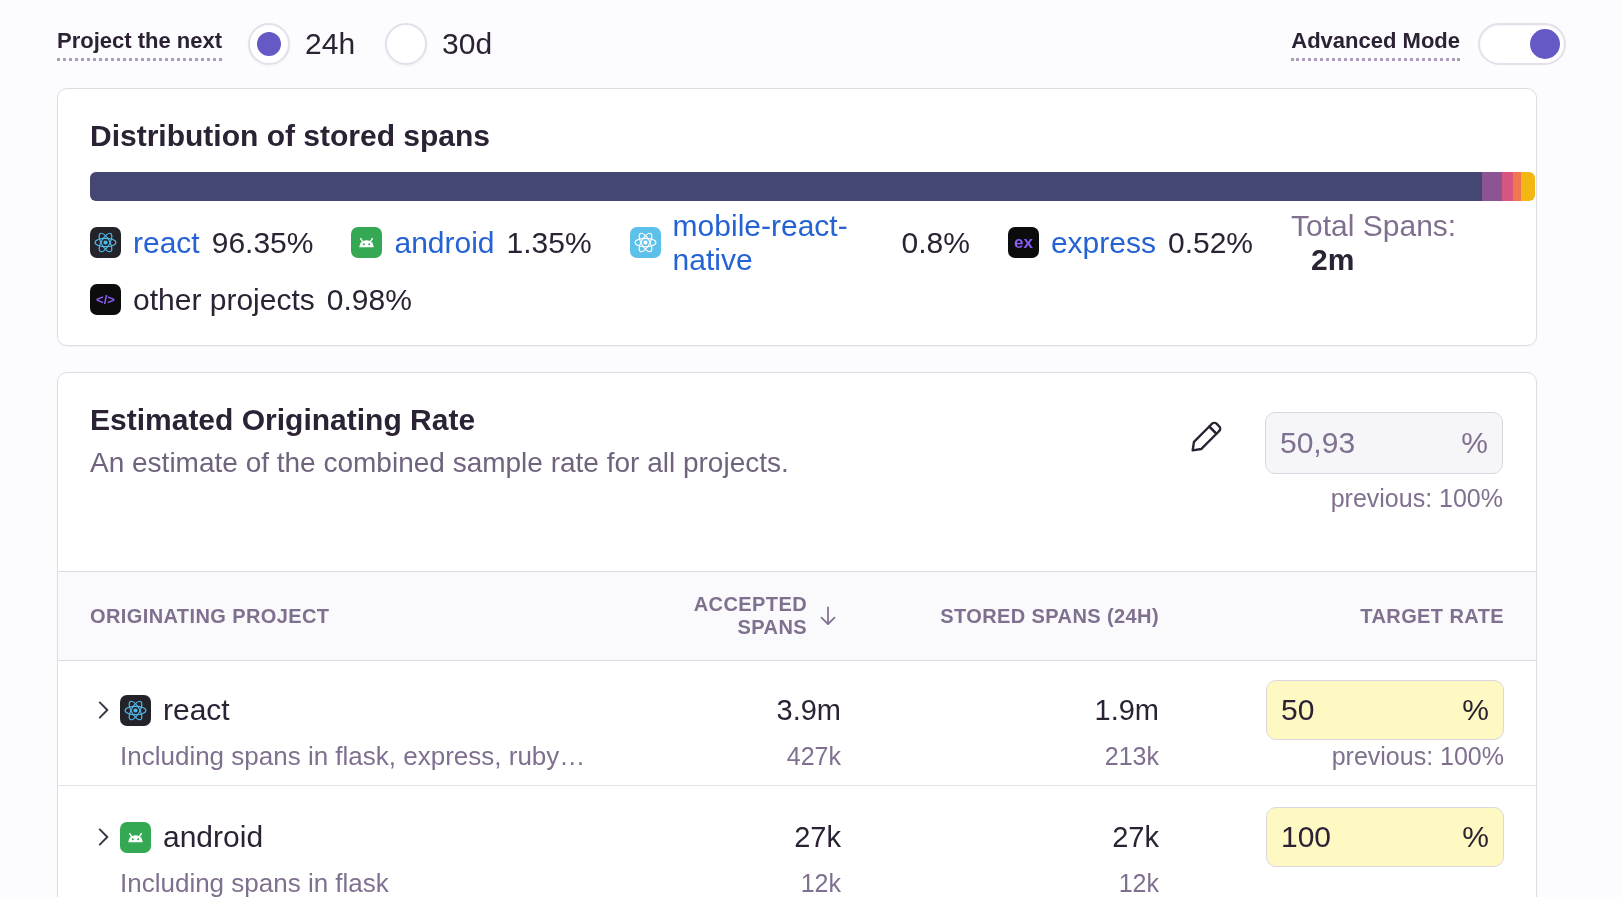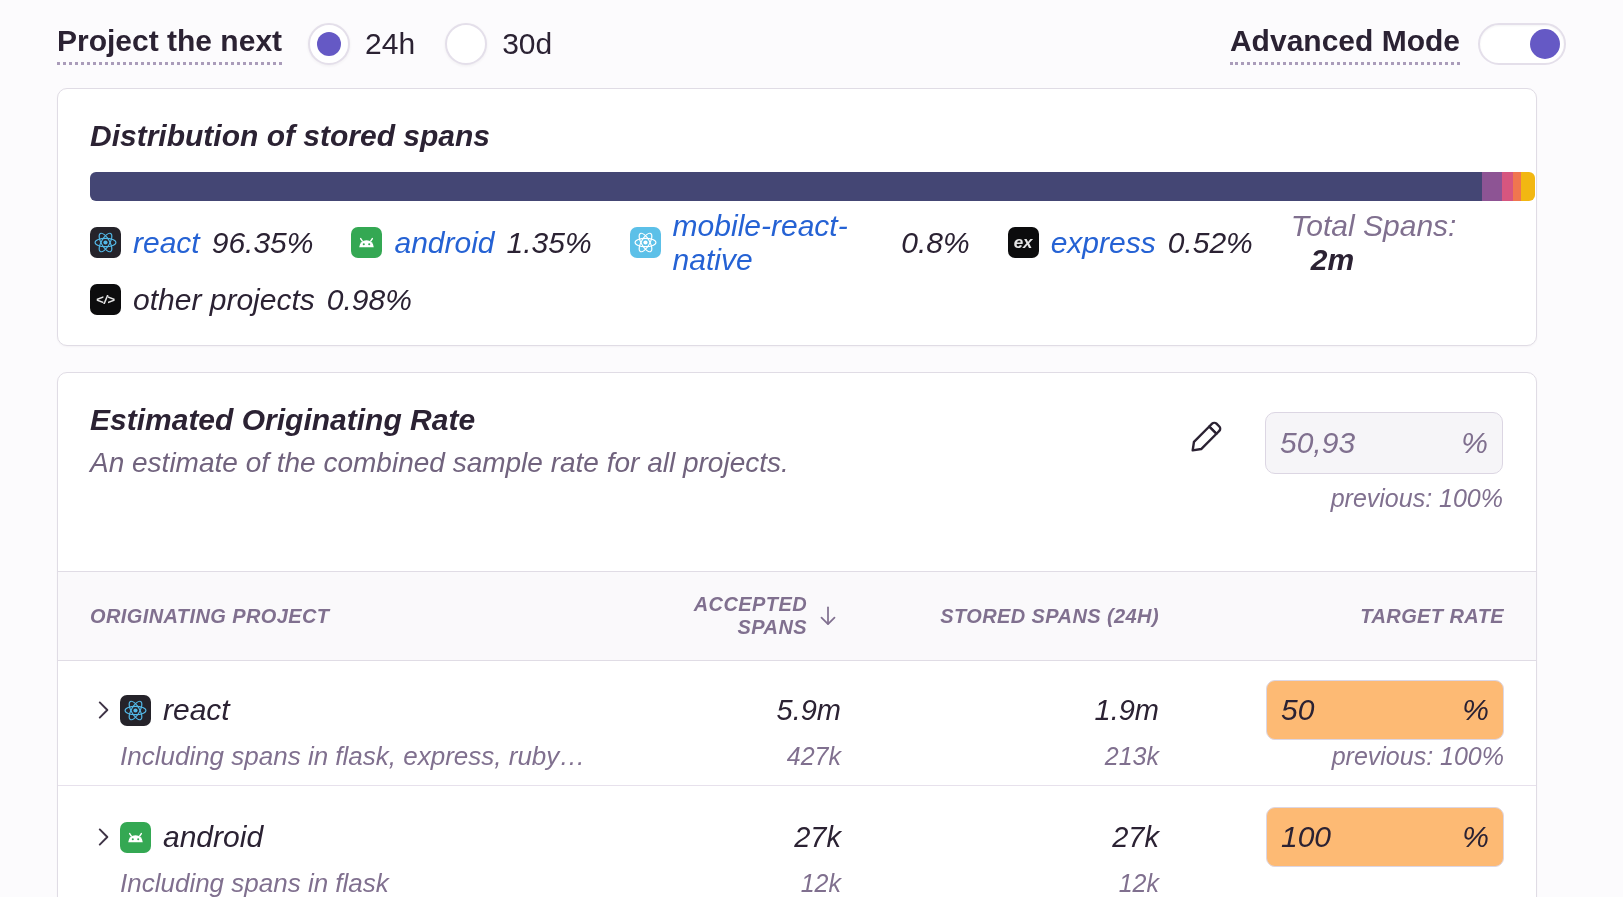--- a/index.html
+++ b/index.html
@@ -5,53 +5,53 @@
   * { margin:0; padding:0; box-sizing:border-box; }
   html,body { width:1623px; height:897px; overflow:hidden; }
   body {
     font-family:"Liberation Sans","DejaVu Sans",sans-serif;
     background:#fcfbfd; color:#2b2233;
   }
   .page { width:1623px; height:897px; position:relative; }
 
   
   .topbar { display:flex; align-items:center; padding:22px 57px 0 57px; height:66px; }
-  .tip-label { font-size:30px; font-weight:700; color:#2b2233;
+  .tip-label { font-size:22px; font-weight:700; color:#2b2233;
     border-bottom:3px dotted #aa9cba; padding-bottom:4px; }
   .radio-group { display:flex; align-items:center; margin-left:26px; }
   .radio { width:42px; height:42px; border-radius:50%; background:#fff;
     border:2px solid #e4dfea; box-shadow:0 1px 3px rgba(43,34,51,.06);
     display:flex; align-items:center; justify-content:center; cursor:pointer; }
   .radio .dot { width:24px; height:24px; border-radius:50%; background:transparent; }
   .radio.checked .dot { background:#6559c5; }
   .radio-label { font-size:30px; margin-left:15px; margin-right:30px; color:#2b2233; }
   .topbar-right { margin-left:auto; display:flex; align-items:center; }
   .toggle { width:88px; height:42px; border-radius:21px; background:#fff;
     border:2px solid #e4dfea; box-shadow:inset 0 1px 2px rgba(43,34,51,.05);
     position:relative; margin-left:18px; cursor:pointer; }
   .toggle .knob { width:30px; height:30px; border-radius:50%; background:#6559c5;
     position:absolute; top:4px; right:4px; }
 
   
   .card { position:absolute; left:57px; width:1480px; background:#fff;
     border:1px solid #e0dce5; border-radius:10px;
-    box-shadow:0 1px 2px rgba(43,34,51,.04);font-style:italic; }
+    box-shadow:0 1px 2px rgba(43,34,51,.04); }
   .card-title { font-size:30px; font-weight:700; color:#2b2233; }
 
   
   .dist-card { top:88px; height:258px; padding:30px 32px; }
   .dist-bar { margin-top:19px; height:29px; border-radius:6px; overflow:hidden;
     display:flex; width:1445px; }
   .seg { height:100%; }
   .legend-row { display:flex; align-items:center; margin-top:26px; height:31px; }
   .legend-item { display:flex; align-items:center; margin-right:38px; }
   .proj-icon { width:31px; height:31px; border-radius:7px; display:flex;
     align-items:center; justify-content:center; flex:0 0 31px; }
   .proj-icon svg { display:block; }
-  .proj-icon .glyph { color:#e5e5e5; font-weight:700; }
+  .proj-icon .glyph { color:#8b5cf6; font-weight:700; }
   .legend-name { font-size:30px; margin-left:12px; }
   .legend-name.link { color:#2562d4; cursor:pointer; }
   .legend-pct { font-size:30px; margin-left:12px; color:#2b2233; }
   .total-spans { margin-left:auto; font-size:30px; color:#80708f; }
   .total-spans b { color:#2b2233; font-weight:700; margin-left:20px; }
 
   
   .rate-card { top:372px; height:700px; }
   .rate-head { position:relative; height:155px; padding:30px 32px 0 32px; }
   .rate-sub { font-size:28px; color:#71637e; margin-top:10px; }
@@ -78,22 +78,22 @@
   .tline { align-items:center; }
   .main-line { height:62px; }
   .sub-line { height:26px; }
   .cell-right { text-align:right; font-size:29px; color:#2b2233; align-self:center; }
   .sub-right { text-align:right; font-size:25px; color:#80708f; align-self:center; }
   .proj-cell { display:flex; align-items:center; }
   .chevron { width:30px; display:flex; align-items:center; cursor:pointer; flex:0 0 30px; }
   .proj-name { font-size:30px; color:#2b2233; margin-left:12px; }
   .sub-text { font-size:26px; color:#80708f; padding-left:30px; }
   .rate-cell { display:flex; justify-content:flex-end; align-self:center; }
-  .row-input { position:relative; top:0; right:0; background:#fdba74; color:#2b2233;
-    height:60px;border-radius:9px; }
+  .row-input { position:relative; top:0; right:0; background:#fef9c3; color:#2b2233;
+    height:60px; }
 </style>
 </head>
 <body>
 
 <div class="page">
 
   <div class="topbar">
     <span class="tip-label">Project the next</span>
     <div class="radio-group">
       <span class="radio checked">
@@ -237,21 +237,21 @@
                 <g stroke="#53b9e8" stroke-width="1.1" fill="none">
                   <ellipse cx="12" cy="12" rx="10" ry="4"></ellipse>
                   <ellipse cx="12" cy="12" rx="10" ry="4" transform="rotate(60 12 12)"></ellipse>
                   <ellipse cx="12" cy="12" rx="10" ry="4" transform="rotate(120 12 12)"></ellipse>
                 </g>
                 <circle cx="12" cy="12" r="2" fill="#53b9e8"></circle>
               </svg>
           </span>
           <span class="proj-name">react</span>
         </div>
-        <div class="cell-right">5.9m</div>
+        <div class="cell-right">3.9m</div>
         <div class="cell-right">1.9m</div>
         <div class="rate-cell">
           <div class="pct-input row-input">
             <span>50</span>
             <span>%</span>
           </div>
         </div>
       </div>
       <div class="grid4 tline sub-line">
         <div class="sub-text">Including spans in flask, express, ruby…</div>

